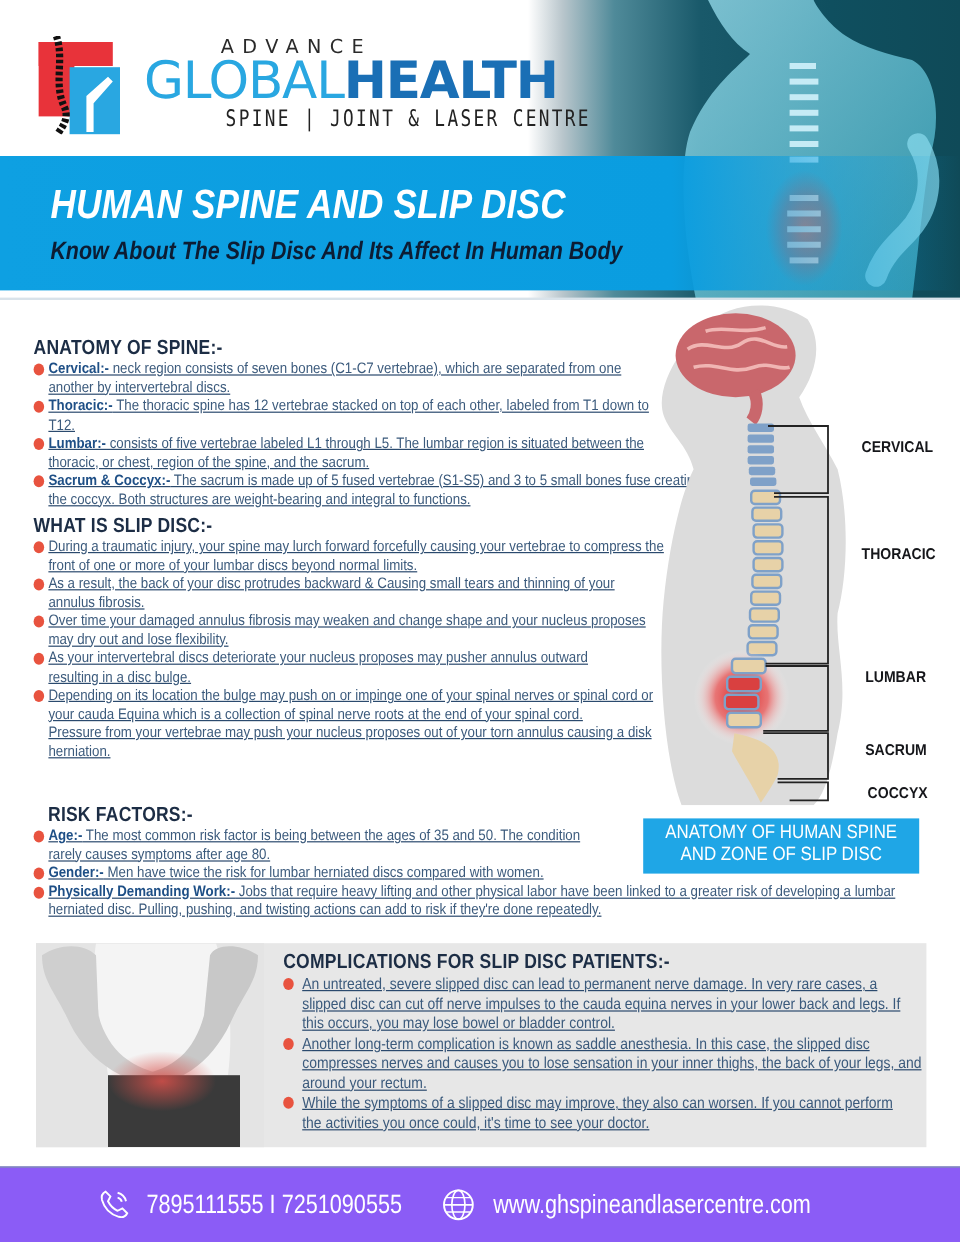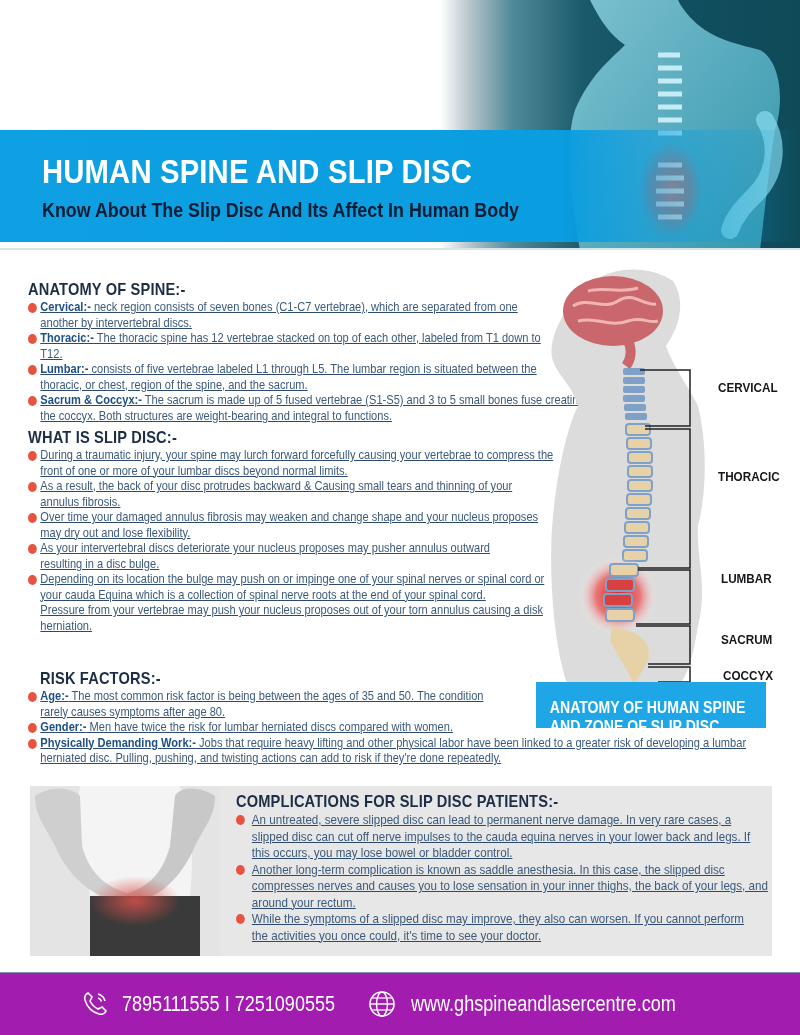--- a/index.html
+++ b/index.html
@@ -13,49 +13,49 @@
   .hero-figure { position: absolute; left: 530px; top: 0; width: 270px; height: 250px; }
   .logo { position: absolute; left: 32px; top: 25px; width: 420px; height: 95px; }
   .logo-mark { position: absolute; left: 0; top: 5px; width: 72px; height: 82px; }
   .logo-advance { position: absolute; left: 152px; top: 4px; font-size: 16px; letter-spacing: 7px; color: #2a2a2a; font-family: "DejaVu Sans", sans-serif; font-weight: normal; }
   .logo-main { position: absolute; left: 88px; top: 20px; font-size: 43px; line-height: 46px; font-family: "DejaVu Sans", sans-serif; letter-spacing: -1px; }
   .logo-global { color: #29a7e1; font-weight: normal; }
   .logo-health { color: #1a6fb5; font-weight: bold; }
   .logo-tagline { position: absolute; left: 156px; top: 63px; font-size: 19px; letter-spacing: 2.5px; color: #222; font-family: "DejaVu Sans Mono", monospace; transform: scaleX(0.78); transform-origin: left; white-space: nowrap; }
 
   .banner { position: absolute; left: 0; top: 130px; width: 800px; height: 112px;
-    background: linear-gradient(90deg, #0ea0e2 0%, #0a9de0 70%, rgba(10,157,224,0.55) 82%, rgba(10,157,224,0) 100%); }
+    background: linear-gradient(90deg, #0ea0e2 0%, #0a9de0 70%, rgba(10,157,224,0.55) 82%, rgba(10,157,224,0) 100%); font-style: italic; }
   .banner-title { position: absolute; left: 42px; top: 22px; font-size: 34px; font-weight: bold; color: #ffffff; font-family: "Liberation Sans Narrow", "Liberation Sans", sans-serif; transform: scaleX(0.86); transform-origin: left; white-space: nowrap; letter-spacing: 0.2px; }
   .banner-sub { position: absolute; left: 42px; top: 68px; font-size: 21px; font-weight: bold; color: #0c1c33; transform: scaleX(0.85); transform-origin: left; white-space: nowrap; }
   .banner-line { position: absolute; left: 0; top: 248px; width: 800px; height: 3px; background: #d9e3ea; }
 
   
   .section { position: absolute; left: 28px; }
   .sec-title { font-size: 17px; font-weight: bold; color: #1c2d45; transform: scaleX(0.86); transform-origin: left; white-space: nowrap; letter-spacing: 0.2px; }
   .bullets { list-style: none; text-decoration: underline; }
   .bullets li { position: relative; padding-left: 14px; font-size: 12.6px; line-height: 15.5px; color: #3b5a7c; transform: scaleX(0.88); transform-origin: left; width: 590px; }
   .bullets li .dot { position: absolute; left: 0; top: 3px; width: 10px; height: 10px; border-radius: 50%; background: #e8533f; }
   .bullets li b { color: #1e4f86; }
   .bullets li .plain { display: block; }
 
   
-  .spine-fig { position: absolute; left: 548px; top: 266px; width: 252px; height: 420px; }
+  .spine-fig { position: absolute; left: 548px; top: 251px; width: 252px; height: 420px; }
   .spine-label { position: absolute; font-size: 13px; font-weight: bold; color: #15161a; transform: scaleX(0.9); transform-origin: left; white-space: nowrap; }
-  .spine-caption { position: absolute; left: 536px; top: 682px; width: 230px; height: 46px; background: #1fa6e6; color: #fff; text-align: left; font-weight: bold; font-size: 16px; line-height: 19px; padding-top: 16px; }
+  .spine-caption { position: absolute; left: 536px; top: 682px; width: 230px; height: 46px; background: #1fa6e6; color: #fff; text-align: center; font-weight: normal; font-size: 16px; line-height: 19px; padding-top: 2px; }
   .spine-caption span { display: block; transform: scaleX(0.88); }
 
   
   .comp-box { position: absolute; left: 30px; top: 786px; width: 742px; height: 170px; background: #e7e7e7; }
   .comp-photo { position: absolute; left: 30px; top: 786px; width: 190px; height: 170px; background: #e4e4e4; overflow: hidden; }
   .comp-section { position: absolute; left: 236px; top: 792px; }
   .comp-section .bullets li { width: 605px; padding-left: 18px; font-size: 13.2px; line-height: 16.5px; }
   .comp-section .bullets li .dot { top: 3px; }
 
   
-  .footer { position: absolute; left: 0; top: 972px; width: 800px; height: 63px; background: #a21caf; border-top: 1px solid #7f97ab; }
+  .footer { position: absolute; left: 0; top: 972px; width: 800px; height: 63px; background: #8b5cf6; border-top: 1px solid #7f97ab; }
   .footer-inner { position: absolute; left: 80px; top: 14px; height: 34px; display: flex; align-items: center; }
   .footer-text { color: #ffffff; font-size: 22px; transform: scaleX(0.82); transform-origin: left; white-space: nowrap; display: inline-block; }
   .footer-icon { width: 30px; height: 30px; display: inline-block; }
 </style>
 </head>
 <body>
 
 <div class="header">
   <div class="hero-bg"></div>
   <svg class="hero-figure" viewBox="0 0 270 250">
@@ -84,20 +84,34 @@
     <ellipse cx="140" cy="190" rx="32" ry="48" fill="url(#glow)"></ellipse>
     <g stroke="#ffd7cc" stroke-width="5">
       <line x1="128" y1="165" x2="152" y2="165"></line>
         <line x1="126" y1="178" x2="154" y2="178"></line>
       <line x1="126" y1="191" x2="154" y2="191"></line>
         <line x1="126" y1="204" x2="154" y2="204"></line>
       <line x1="128" y1="217" x2="152" y2="217"></line>
     </g>
   </svg>
 
+  <div class="logo">
+    <svg class="logo-mark" viewBox="0 0 72 82">
+      <rect x="0" y="5" width="30" height="62" fill="#e8333a"></rect>
+      <rect x="0" y="5" width="62" height="20" fill="#e8333a"></rect>
+      <rect x="26" y="26" width="42" height="56" fill="#29a7e1"></rect>
+      <path d="M40,50 L58,34 L62,38 L46,56 L46,80 L40,80 Z" fill="#ffffff"></path>
+      <path d="M15,0 C22,20 12,40 22,60 C26,70 18,78 16,82" stroke="#111" stroke-width="6" fill="none" stroke-dasharray="3 2"></path>
+    </svg>
+    <div class="logo-advance">ADVANCE</div>
+    <div class="logo-main">
+      <span class="logo-global">GLOBAL</span><span class="logo-health">HEALTH</span>
+    </div>
+    <div class="logo-tagline">SPINE | JOINT &amp; LASER CENTRE</div>
+  </div>
 
   <div class="banner">
     <div class="banner-title">HUMAN SPINE AND SLIP DISC</div>
     <div class="banner-sub">Know About The Slip Disc And Its Affect In Human Body</div>
   </div>
   <div class="banner-line"></div>
 </div>
 
 <div class="section" style="top:280px;">
   <div class="sec-title">ANATOMY OF SPINE:-</div>

